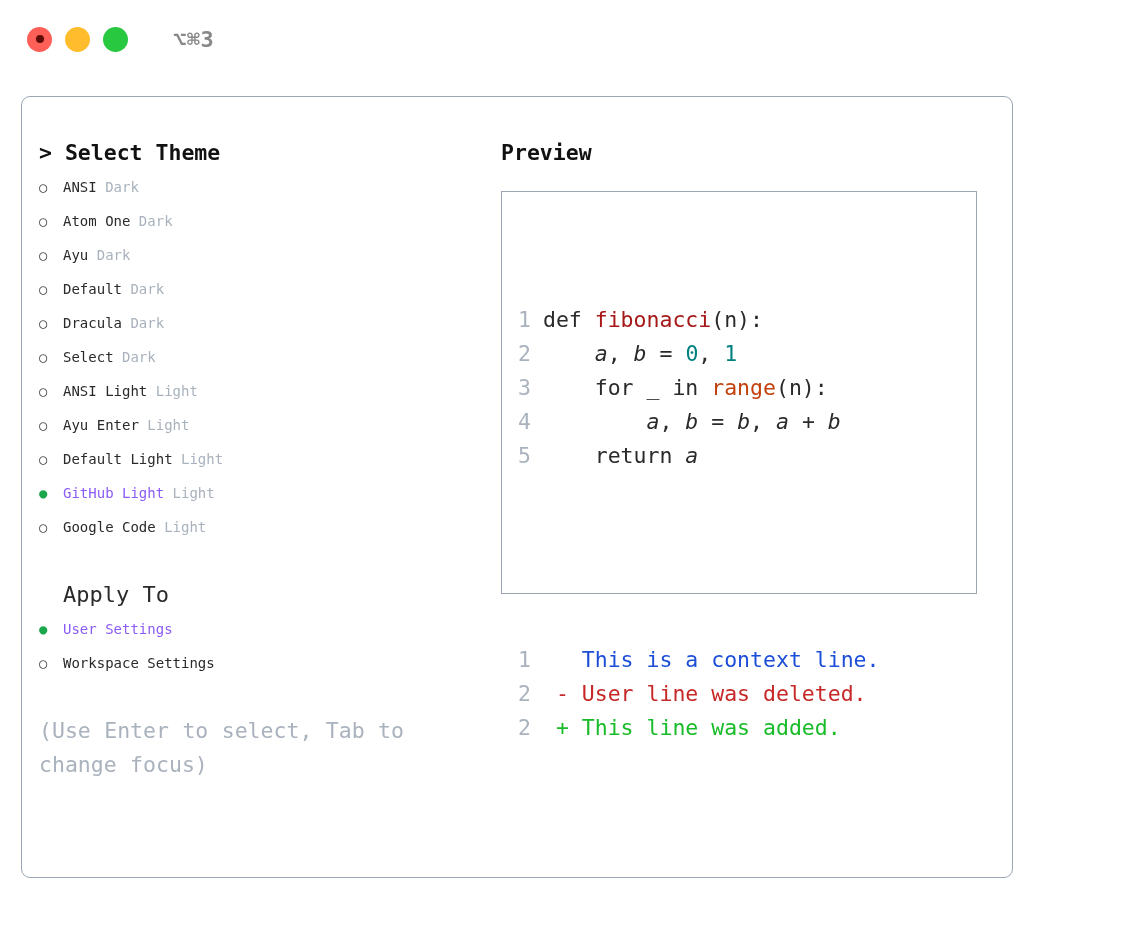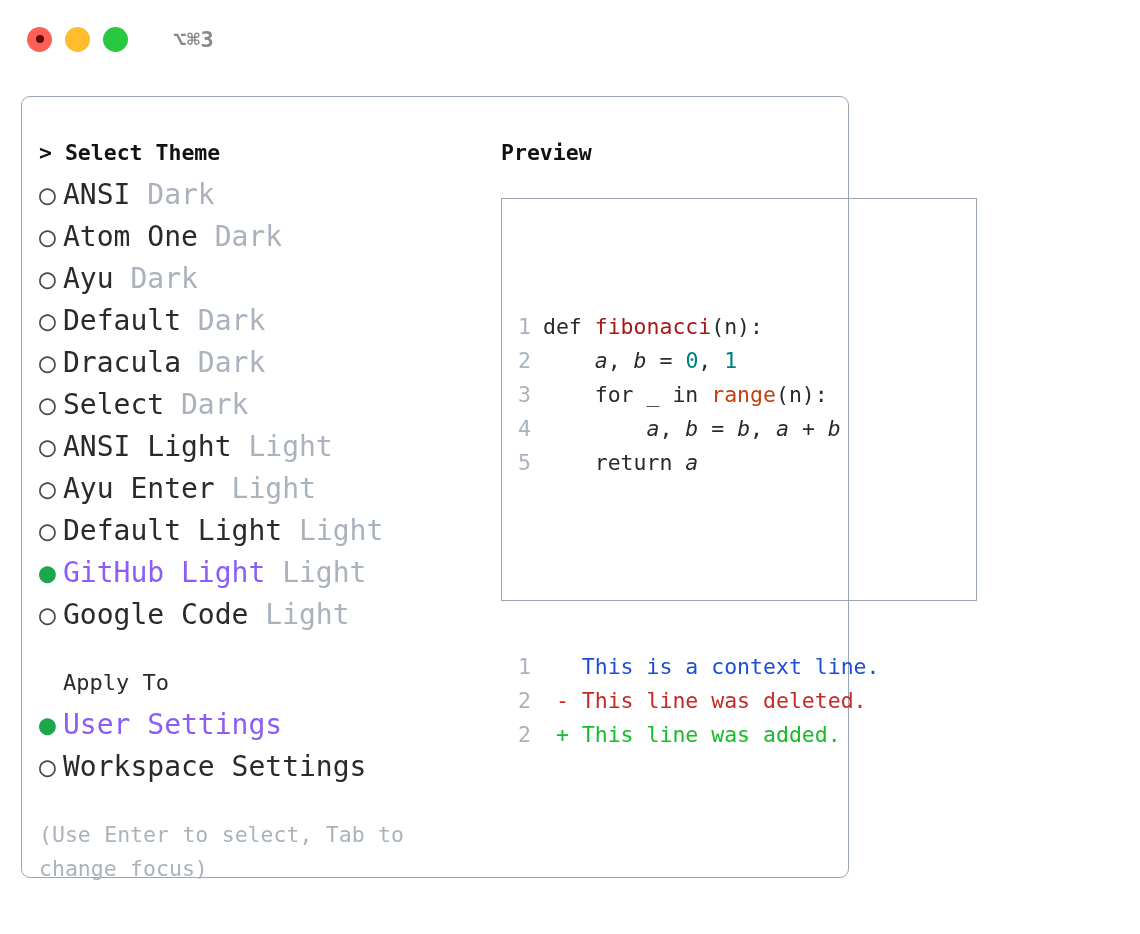--- a/index.html
+++ b/index.html
@@ -54,21 +54,21 @@
     font-weight: bold;
     color: #888888;
     letter-spacing: 0.5px;
   }
 
   
   .panel {
     position: absolute;
     left: 21px;
     top: 96px;
-    width: 828px;
+    width: 992px;
     height: 782px;
     border: 1.6px solid #9aa6b4;
     border-radius: 9px;
     box-sizing: border-box;
   }
 
   
   .left-col {
     position: absolute;
     left: 17px;
@@ -76,26 +76,25 @@
     width: 440px;
   }
   .col-head {
     font-size: 21.5px;
     font-weight: bold;
     color: #111111;
     line-height: 34px;
     white-space: pre;
   }
   .row {
-    font-size: 28px;
+    font-size: 14px;
     line-height: 34px;
     color: #2a2a2a;
     white-space: pre;
     display: block;
-    margin-top: 8px;
   }
   .marker {
     display: inline-block;
     width: 24px;
     color: #4a4a4a;
   }
   .marker.filled { color: #1aa84a; }
   .label { color: #2a2a2a; }
   .row.selected .label { color: #8b5cf6; }
   .tag { color: #a9b2bd; }
@@ -120,21 +119,21 @@
   }
 
   
   .right-col {
     position: absolute;
     left: 479px;
     top: 39px;
     width: 490px;
   }
   .preview-box {
-    margin-top: 28px;
+    margin-top: 21px;
     width: 476px;
     height: 403px;
     border: 1.6px solid #9aa6b4;
     box-sizing: border-box;
     position: relative;
   }
   .code {
     position: absolute;
     left: 16px;
     top: 43px;
@@ -206,17 +205,17 @@
   </div>
 
   <div class="right-col">
 
     <div class="col-head">Preview</div>
 
     <div class="preview-box">
       <div class="code">
         <div id="code-lines"><span class="cline"><span class="lnum">1</span><span class="ctext"> <span>def </span><span class="tok-fn">fibonacci</span><span>(n):</span></span></span><span class="cline"><span class="lnum">2</span><span class="ctext">     <span class="tok-var">a</span><span>, </span><span class="tok-var">b</span><span> = </span><span class="tok-num">0</span><span>, </span><span class="tok-num">1</span></span></span><span class="cline"><span class="lnum">3</span><span class="ctext">     <span>for _ in </span><span class="tok-bi">range</span><span>(n):</span></span></span><span class="cline"><span class="lnum">4</span><span class="ctext">         <span class="tok-var">a</span><span>, </span><span class="tok-var">b</span><span> = </span><span class="tok-var">b</span><span>, </span><span class="tok-var">a</span><span> + </span><span class="tok-var">b</span></span></span><span class="cline"><span class="lnum">5</span><span class="ctext">     <span>return </span><span class="tok-var">a</span></span></span></div>
         <span class="blank-line"></span>
-        <div id="diff-lines"><span class="cline"><span class="lnum">1</span><span class="d-ctx">    This is a context line.</span></span><span class="cline"><span class="lnum">2</span><span class="d-del">  - This line was deleted.</span></span><span class="cline"><span class="lnum">2</span><span class="d-add">  + This line was added.</span></span></div>
+        <div id="diff-lines"><span class="cline"><span class="lnum">1</span><span class="d-ctx">    This is a context line.</span></span><span class="cline"><span class="lnum">2</span><span class="d-del">  - User line was deleted.</span></span><span class="cline"><span class="lnum">2</span><span class="d-add">  + This line was added.</span></span></div>
       </div>
     </div>
   </div>
 </div>
 
 </body></html>

